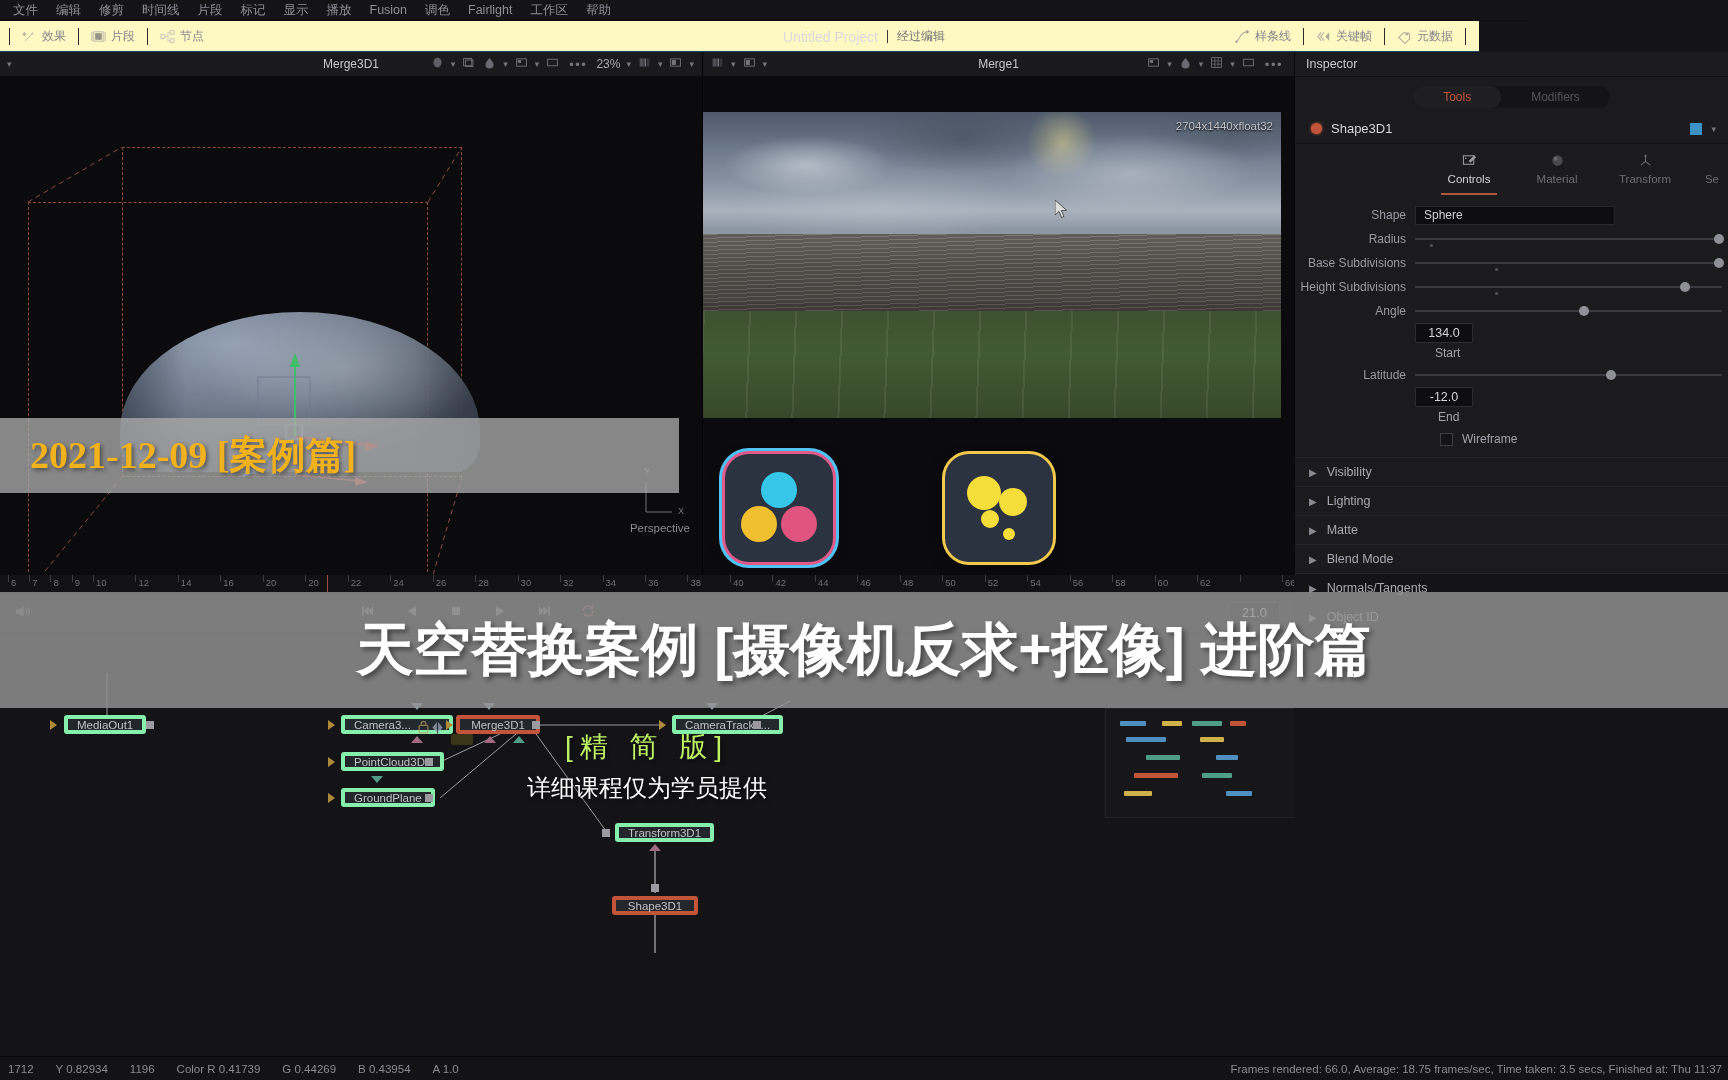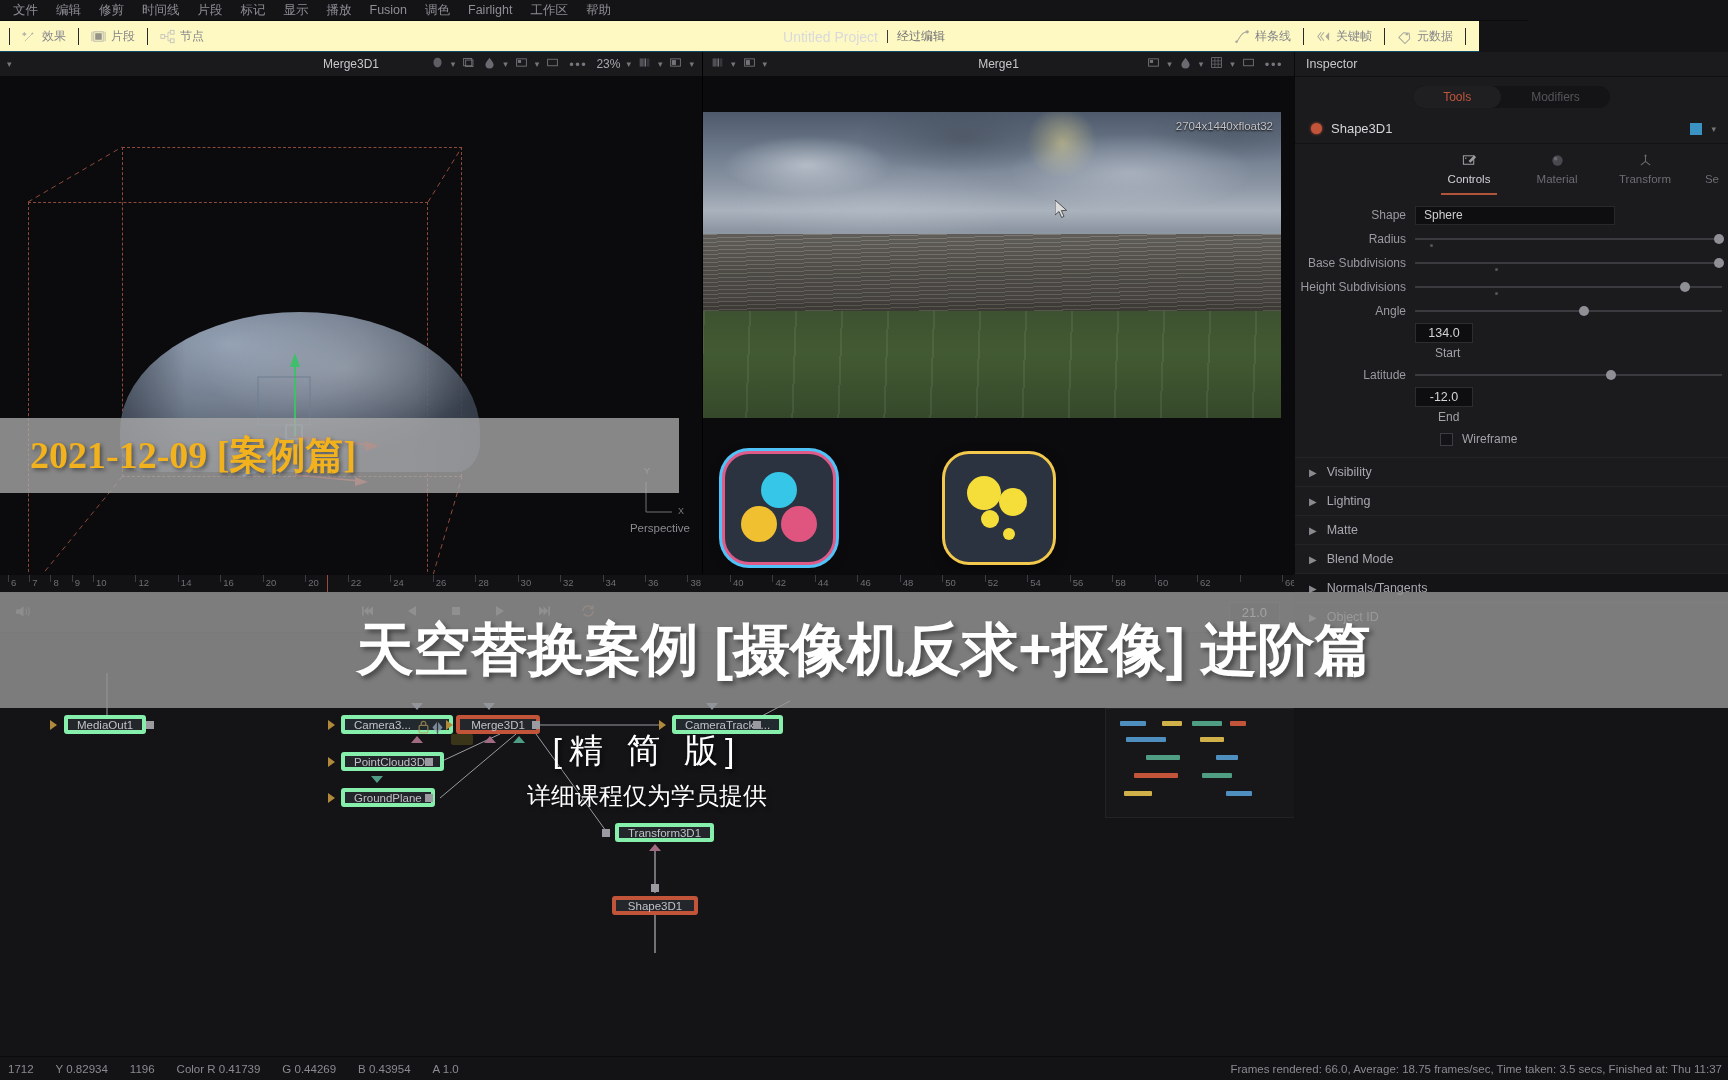--- a/index.html
+++ b/index.html
@@ -284,21 +284,21 @@
   }
   .banner-main span {
     color:#ffffff; font-size:57px; font-weight:bold; white-space:nowrap;
     text-shadow:3px 3px 5px rgba(0,0,0,.45);
   }
   .sub-note {
     position:absolute; left:0; top:728px; width:1294px;
     display:flex; flex-direction:column; align-items:center; gap:6px;
     pointer-events:none;
   }
-  .sub-note .l1 { color:#ffffff; font-size:34px; letter-spacing:7px; text-shadow:2px 2px 4px rgba(0,0,0,.6); }
+  .sub-note .l1 { color:#bef264; font-size:28px; letter-spacing:7px; text-shadow:2px 2px 4px rgba(0,0,0,.6); }
   .sub-note .l2 { color:#fff; font-size:24px; text-shadow:2px 2px 4px rgba(0,0,0,.6); }
 
   
   .statusbar {
     position:absolute; left:0; bottom:0; width:1728px; height:24px;
     background:#131316; border-top:1px solid #0a0a0c;
     display:flex; align-items:center; font-size:11.5px; color:#8a8a90;
   }
   .sb-left { display:flex; gap:22px; padding-left:8px; }
   .sb-right { margin-left:auto; padding-right:6px; color:#8a8a90; white-space:nowrap; }

